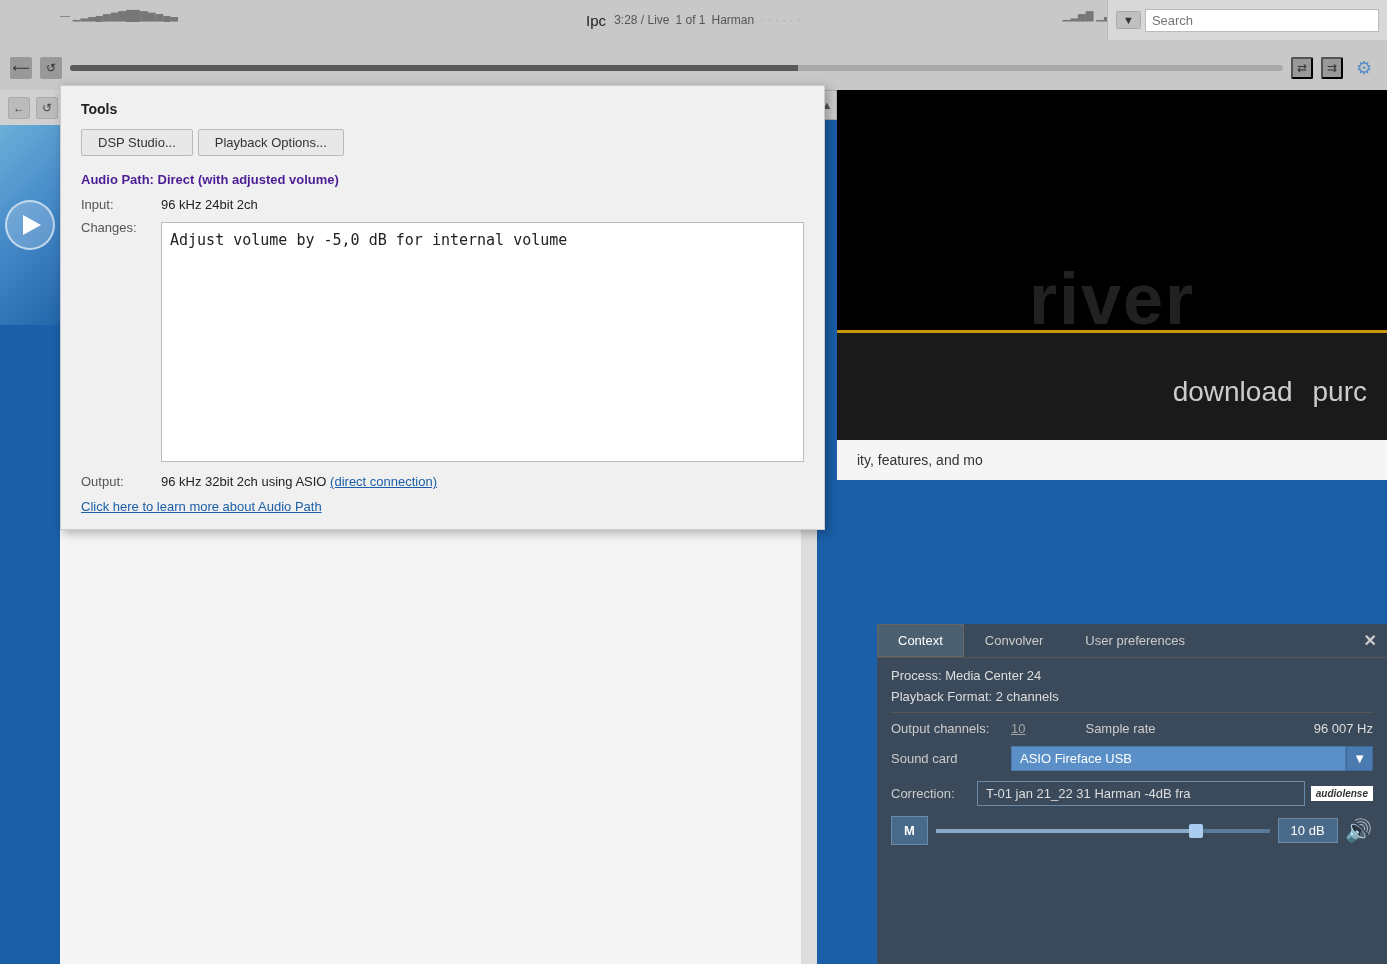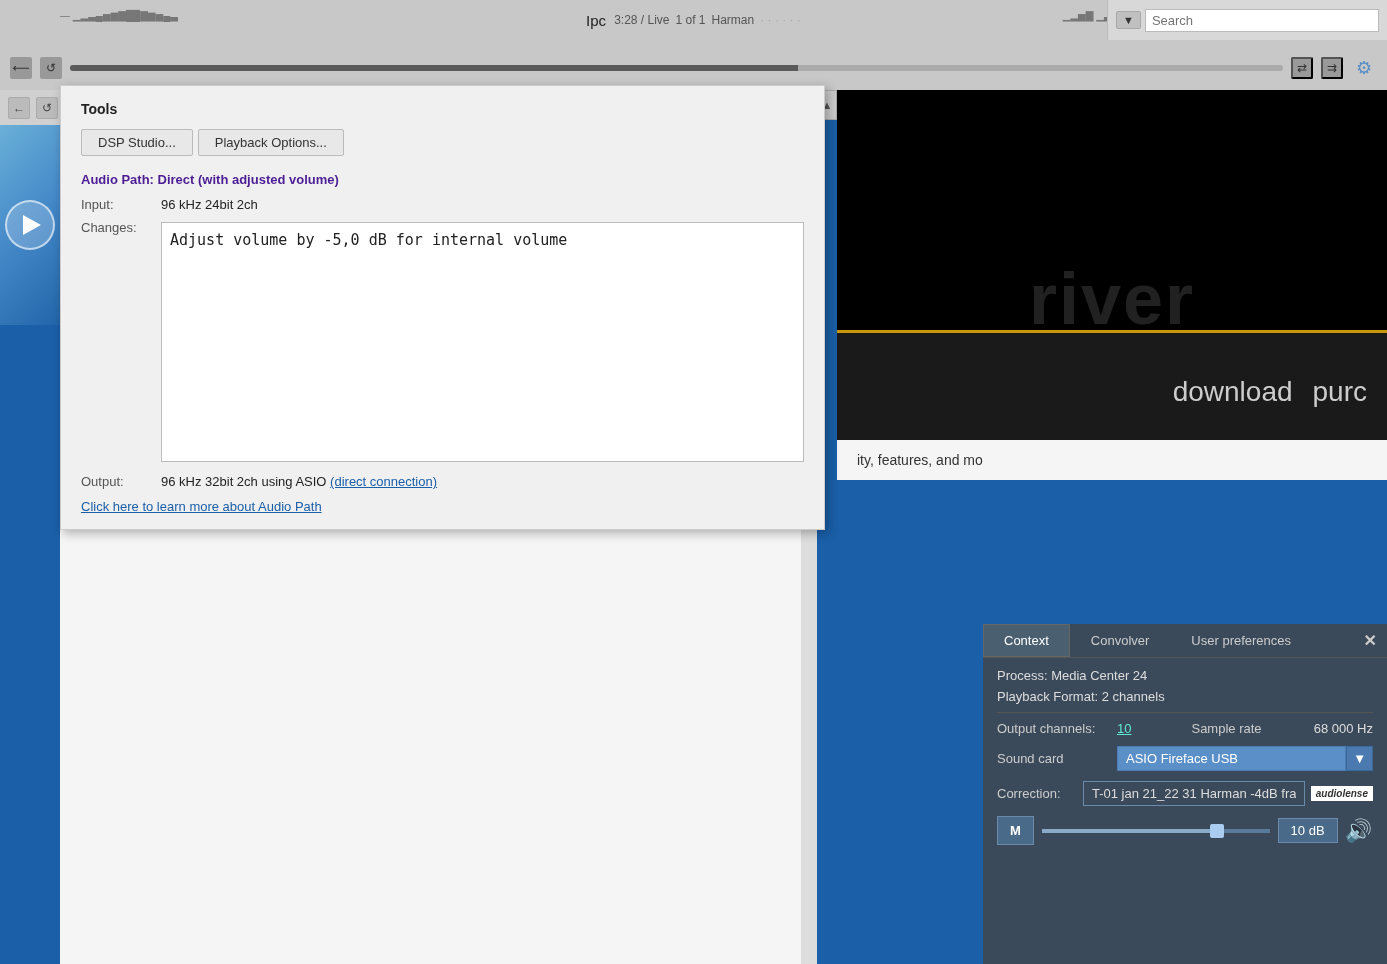--- a/index.html
+++ b/index.html
@@ -447,21 +447,21 @@
       display: flex;
       align-items: center;
       margin-bottom: 10px;
       gap: 0;
     }
     .bottom-label {
       color: #ccc;
       min-width: 120px;
     }
     .bottom-value {
-      color: #5eead4;
+      color: #a3a3a3;
       text-decoration: underline;
     }
     .sample-rate-value {
       margin-left: auto;
       color: #ddd;
     }
     .sample-rate-label {
       color: #ccc;
       margin-left: 60px;
     }
@@ -661,21 +661,21 @@
   <div class="audio-output-row">
     <span class="output-label">Output:</span>
     <span class="output-value">96 kHz 32bit 2ch using ASIO</span>
     <span>&nbsp;</span>
     <a href="#" class="output-link">(direct connection)</a>
   </div>
 
   <a href="#" class="audio-learn-link">Click here to learn more about Audio Path</a>
 </div>
 
-<div class="bottom-panel" style="position:absolute;bottom:0;right:0;width:404px;height:340px;background:#3a4a5a;z-index:50;">
+<div class="bottom-panel" style="position:absolute;bottom:0;right:0;width:510px;height:340px;background:#3a4a5a;z-index:50;">
   <div class="bottom-tabs">
     <button class="bottom-tab active">Context</button>
     <button class="bottom-tab">Convolver</button>
     <button class="bottom-tab">User preferences</button>
     <span class="bottom-tab-close">✕</span>
   </div>
 
   <div class="bottom-content">
     <div class="bottom-info-row">
       <span>Process: Media Center 24</span>
@@ -683,21 +683,21 @@
     <div class="bottom-info-row">
       <span>Playback Format: 2 channels</span>
     </div>
 
     <hr class="bottom-section-divider">
 
     <div class="bottom-row">
       <span class="bottom-label">Output channels:</span>
       <span class="bottom-value">10</span>
       <span class="sample-rate-label">Sample rate</span>
-      <span class="sample-rate-value">68 000 Hz</span>
+      <span class="sample-rate-value">96 007 Hz</span>
     </div>
 
     <div class="bottom-row">
       <span class="bottom-label">Sound card</span>
       <div style="display:flex;flex:1;">
         <div class="sound-card-select">ASIO Fireface USB</div>
         <div class="sound-card-dropdown-arrow">▼</div>
       </div>
     </div>
 

